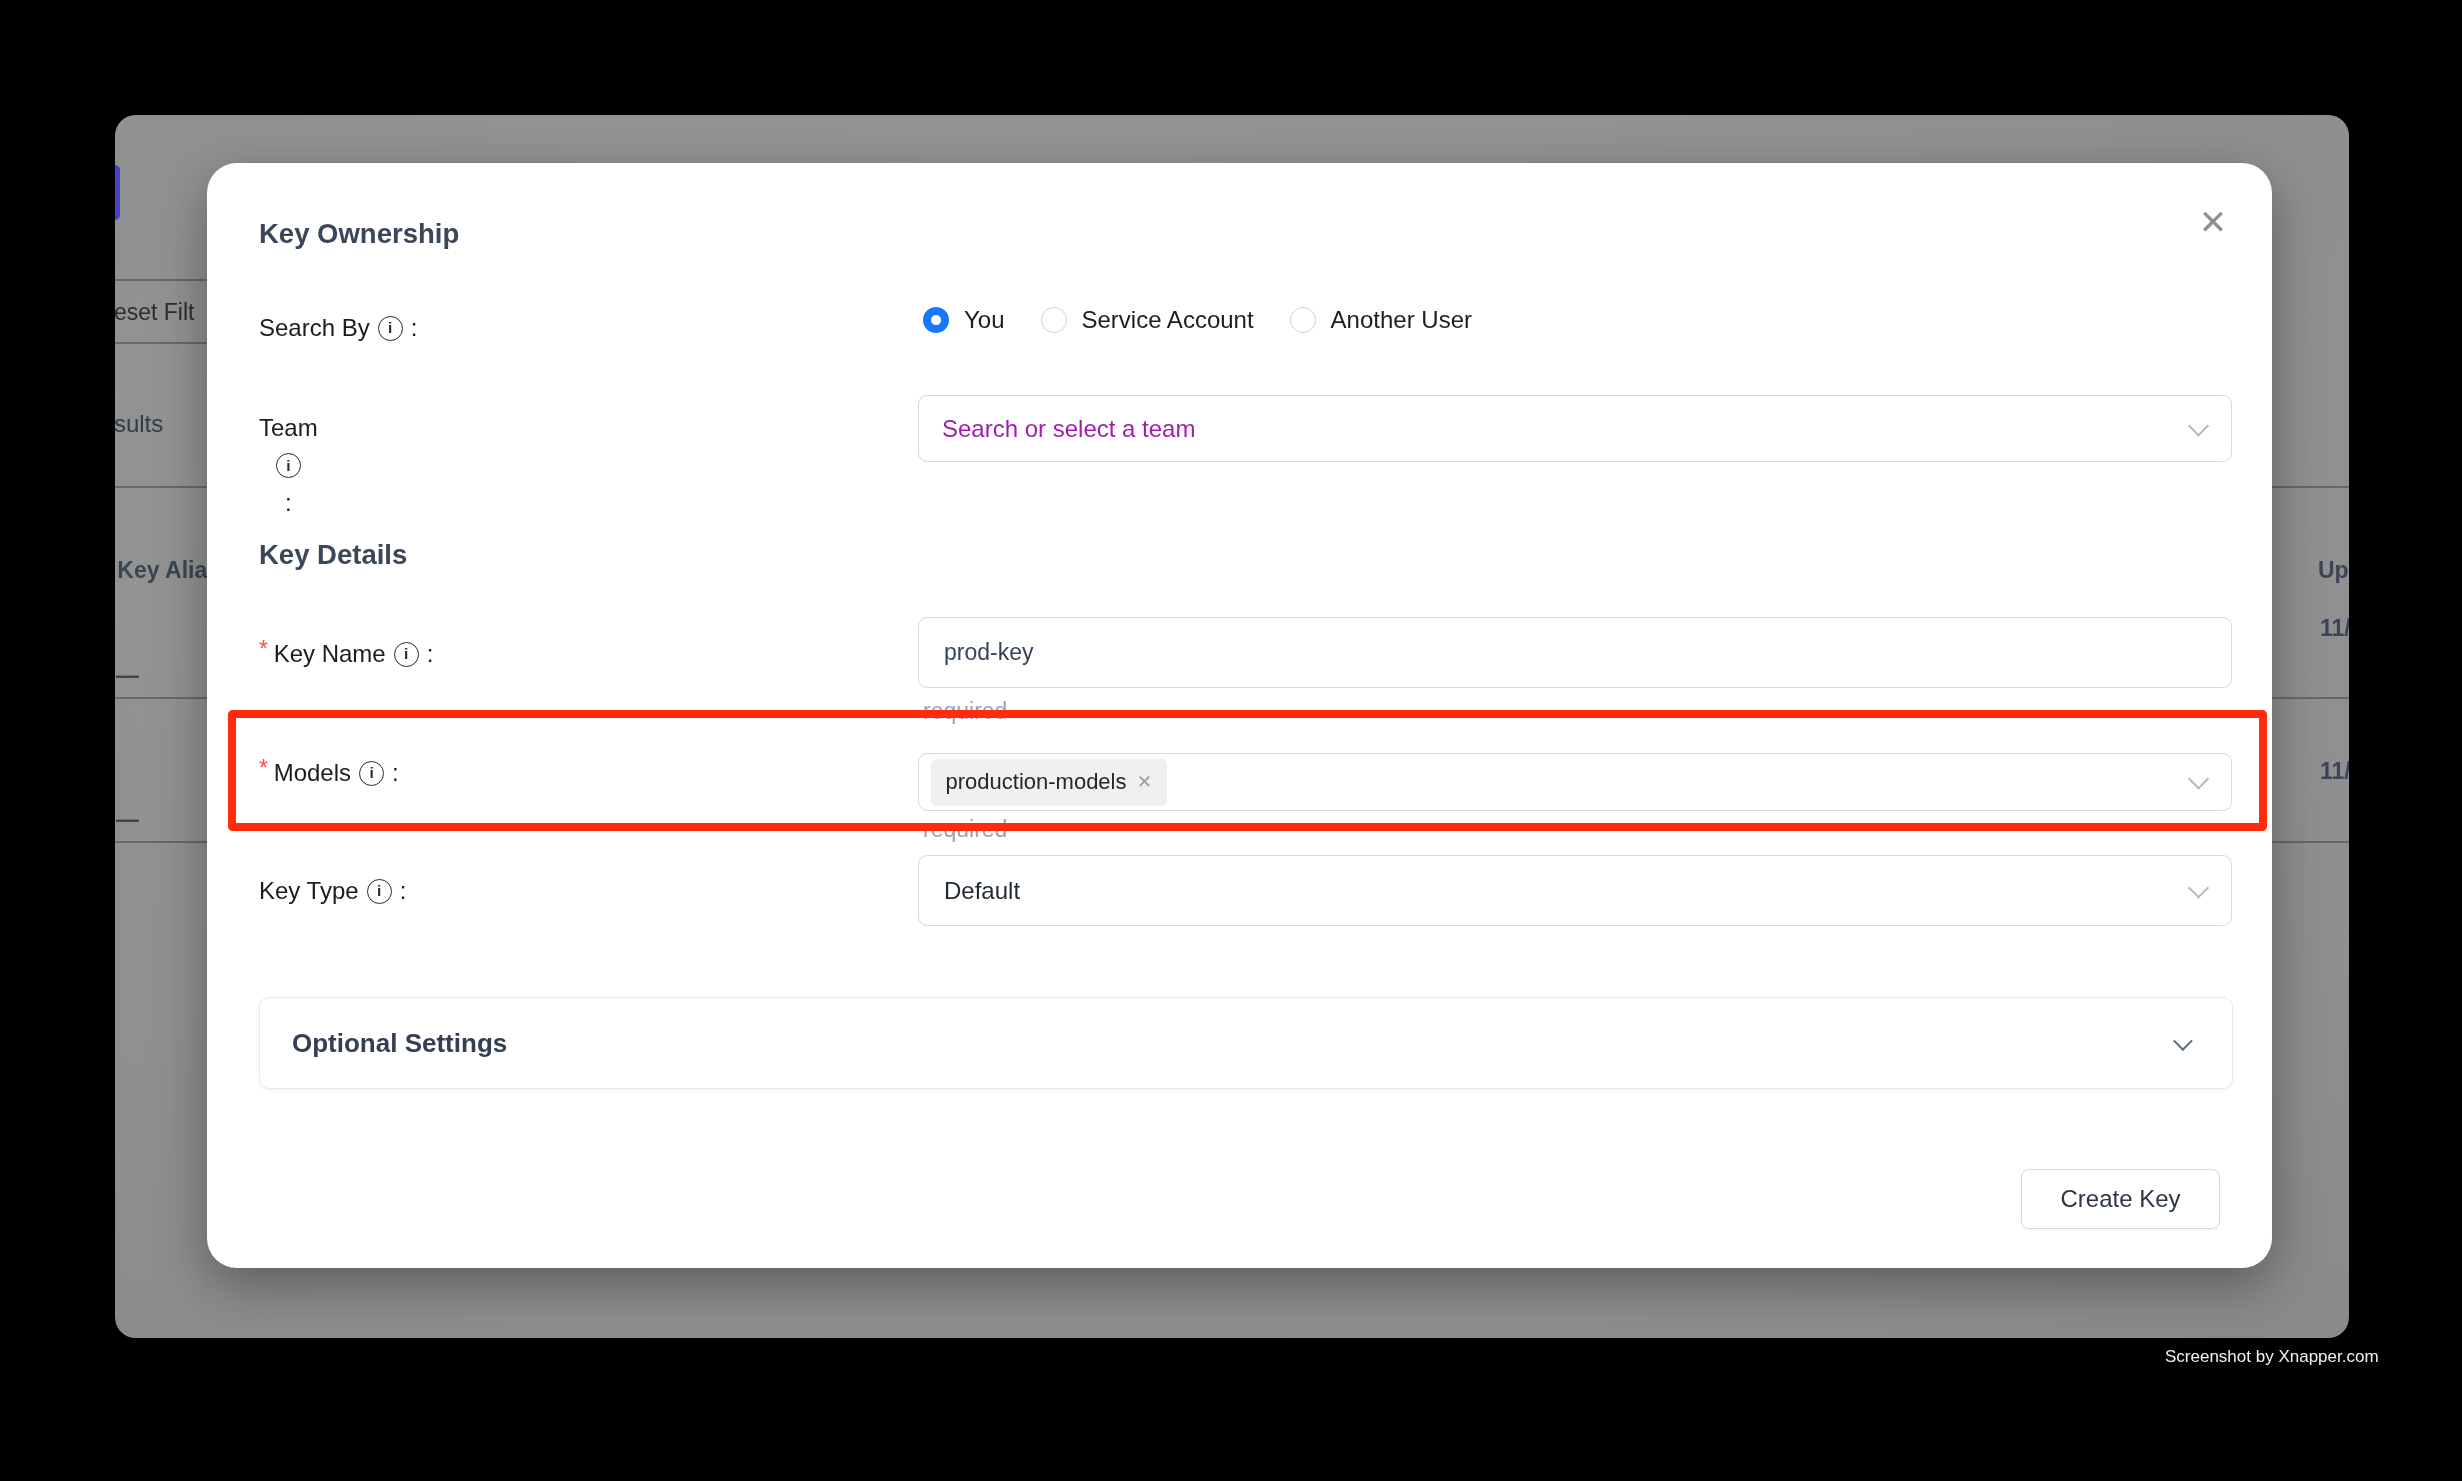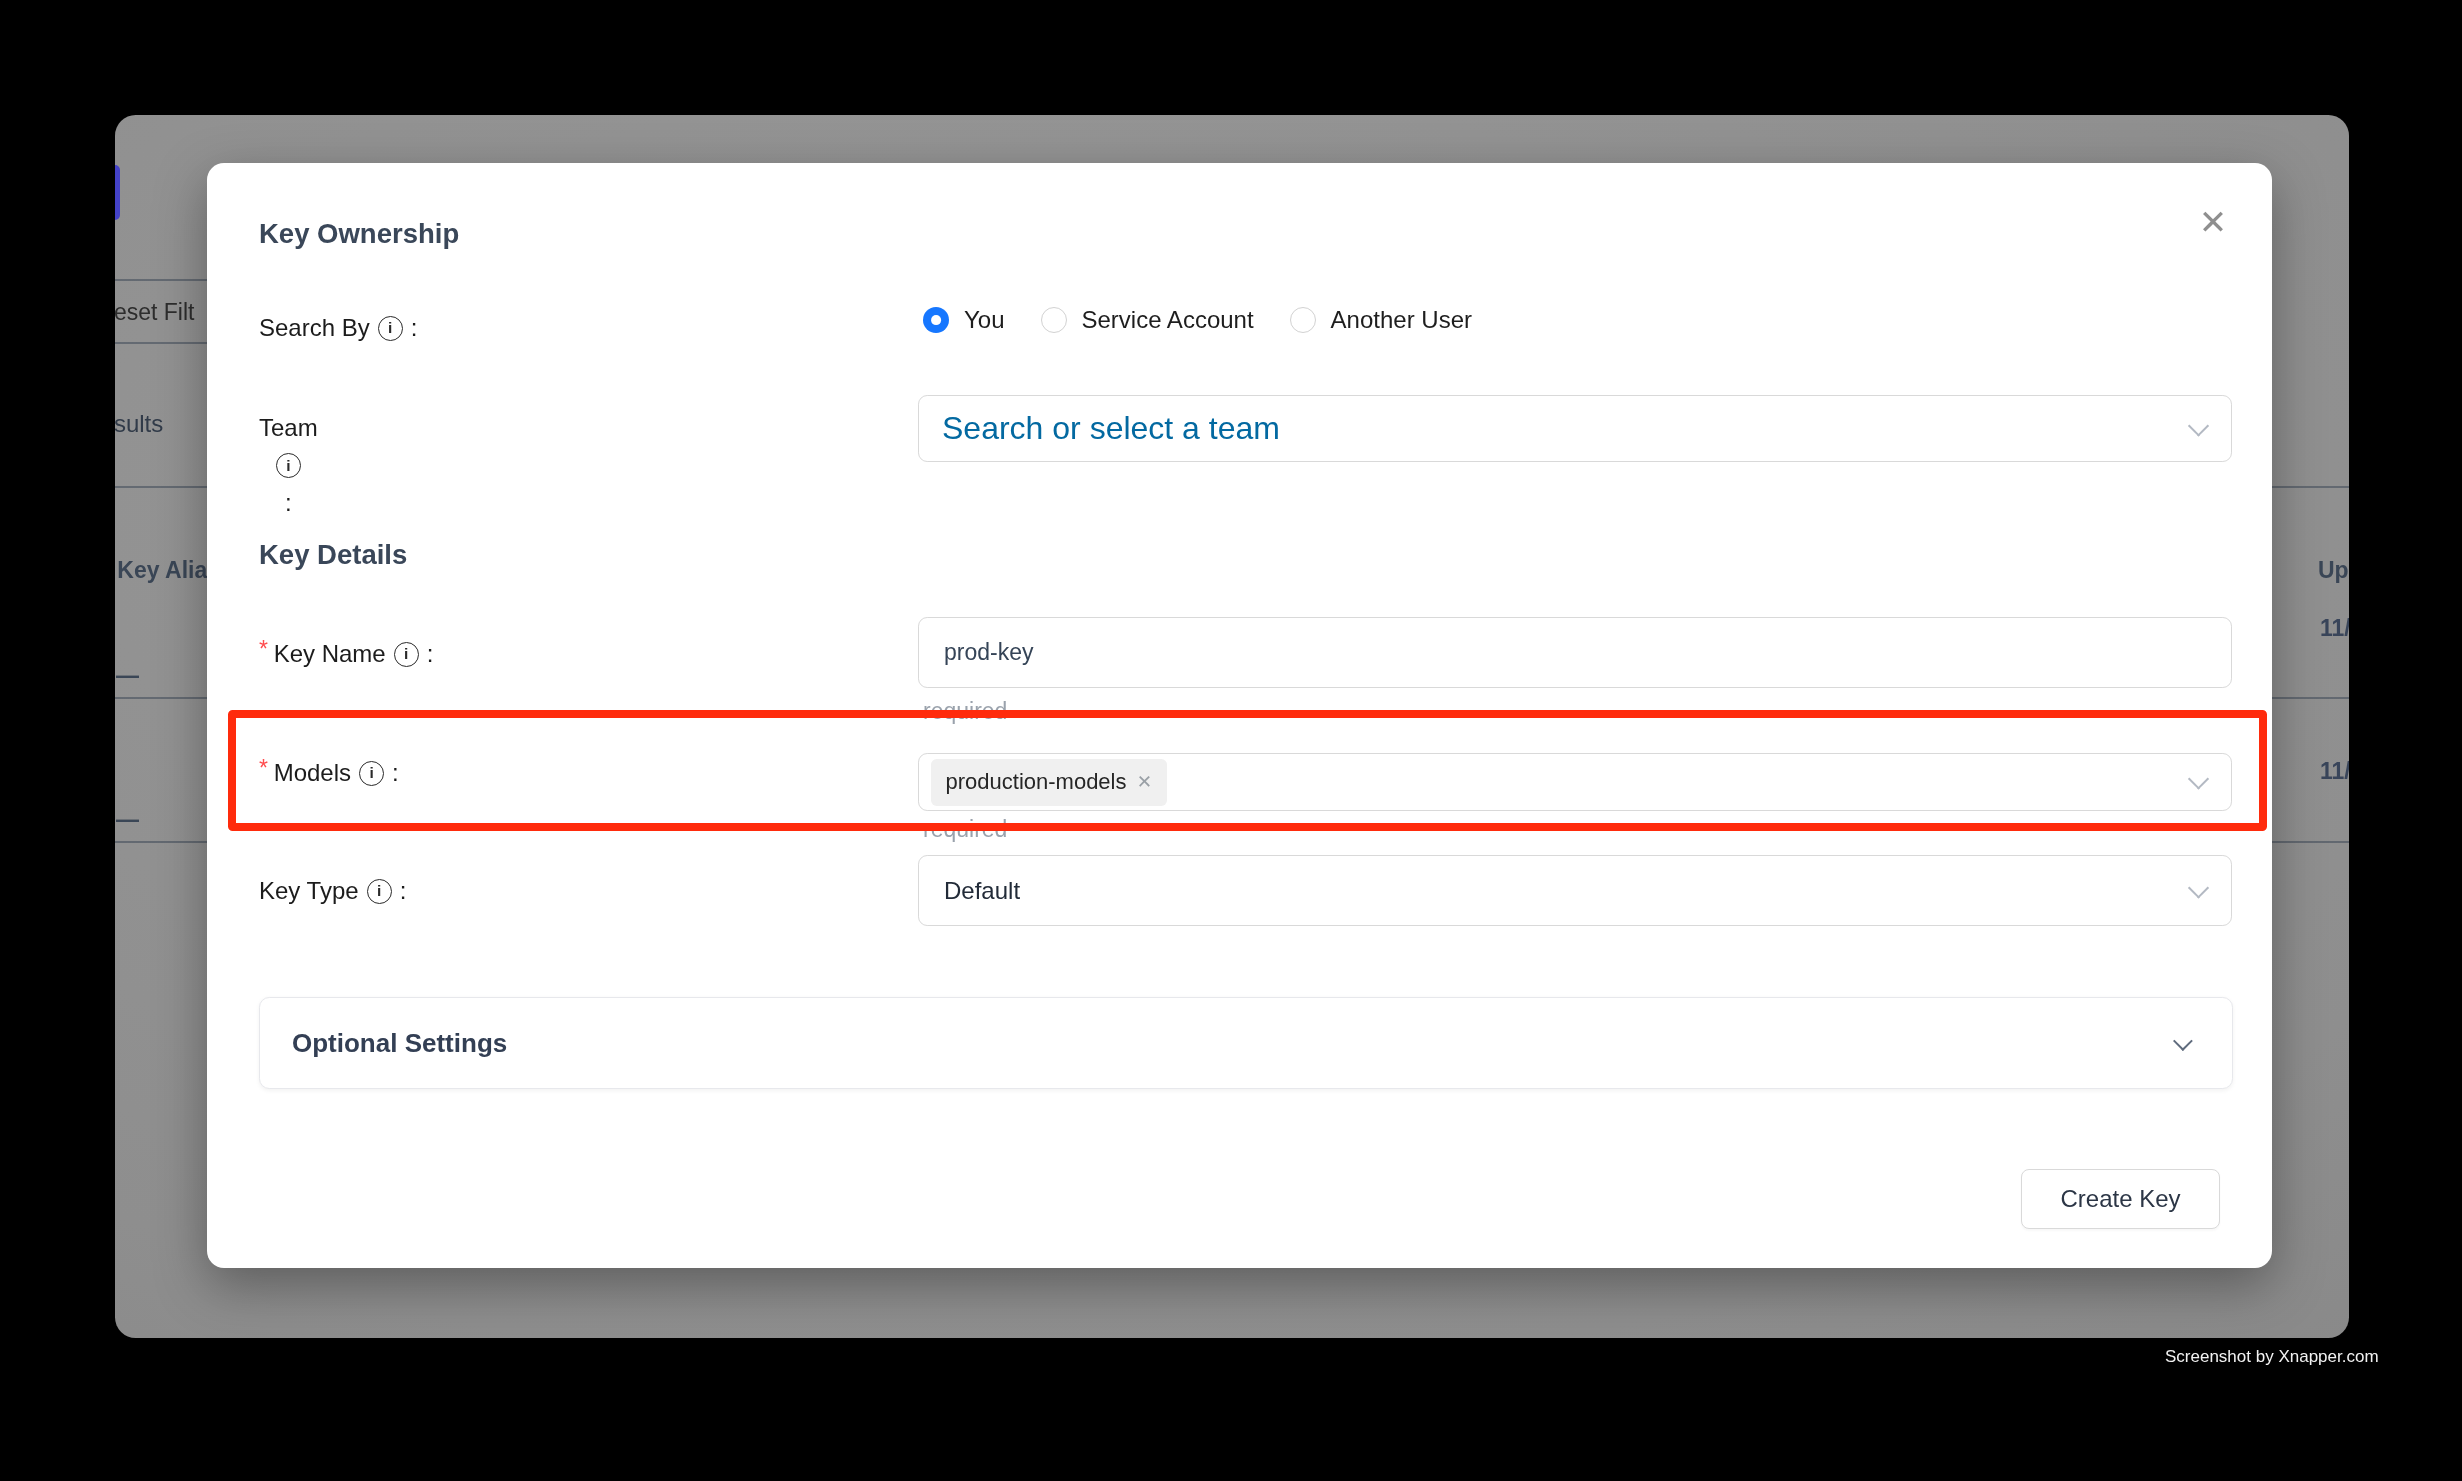--- a/index.html
+++ b/index.html
@@ -11,21 +11,21 @@
     border-radius:20.7px;overflow:hidden;
     background:radial-gradient(130% 130% at 42% 32%, #989898 0%, #8e8e8e 55%, #7f7f7f 100%);}
   .bd-line{position:absolute;height:1.7px;background:rgba(62,72,88,.55);}
   .bd-text{position:absolute;color:#313b49;font-size:23px;white-space:nowrap;line-height:30px;}
   .bd-bold{font-weight:700;color:#3a4656;margin-top:48px;}
   .blue-remnant{position:absolute;left:0;top:50px;width:5.2px;height:55px;
     border-radius:0 5.7px 5.7px 0;background:#4442c8;}
 
   
   .modal{position:absolute;left:207px;top:163px;width:2065px;height:1105px;background:#fff;
-    border-radius:17px;box-shadow:0 17px 52px rgba(0,0,0,.35);text-decoration:underline;}
+    border-radius:30px;box-shadow:0 17px 52px rgba(0,0,0,.35);text-decoration:underline;}
   .m-title{position:absolute;left:52px;top:55px;font-size:27.5px;font-weight:600;color:#3a4759;line-height:32px;}
   .m-h2{position:absolute;left:52px;top:376px;font-size:27.5px;font-weight:600;color:#3a4759;line-height:32px;}
   .close-btn{position:absolute;left:1980px;top:33px;width:52px;height:52px;display:flex;
     align-items:center;justify-content:center;font-size:34px;color:#8f8f8f;cursor:pointer;}
 
   .field-label{position:absolute;display:flex;align-items:center;gap:8px;height:34px;
     font-size:24px;color:#1c1c1c;line-height:34px;}
   .req-star{color:#ff4d4f;font-size:23px;position:relative;top:-4.6px;margin-right:-2.3px;}
   .info-icon{width:25px;height:25px;border:1.7px solid #2a2a2a;border-radius:50%;display:inline-flex;
     align-items:center;justify-content:center;font-size:15.5px;font-weight:600;color:#2a2a2a;
@@ -37,21 +37,21 @@
   .radio-opt{display:flex;align-items:center;gap:15px;cursor:pointer;}
   .radio{width:26px;height:26px;border-radius:50%;background:#fff;border:1.7px solid #d2d2d2;position:relative;}
   .radio.checked{background:#1677ff;border:none;}
   .radio.checked::after{content:"";position:absolute;left:50%;top:50%;width:9.8px;height:9.8px;
     border-radius:50%;background:#fff;transform:translate(-50%,-50%);}
   .radio-label{font-size:24px;color:#1e1e1e;}
 
   
   .ctrl{position:absolute;left:711px;width:1314px;background:#fff;border:1.7px solid #d9d9d9;
     border-radius:9.2px;display:flex;align-items:center;}
-  .placeholder{color:#0369a1;font-size:32px;padding-left:23px;}
+  .placeholder{color:#a21caf;font-size:24px;padding-left:23px;}
   .chev{position:absolute;right:25px;top:50%;width:15px;height:15px;border-right:2.3px solid #b3b9c3;
     border-bottom:2.3px solid #b3b9c3;transform:translateY(-70%) rotate(45deg);}
   .text-input{width:100%;height:100%;border:none;outline:none;background:transparent;
     padding-left:25px;font-size:23px;color:#354457;border-radius:9.2px;}
   .sel-value{font-size:24px;color:#222b38;padding-left:25px;}
   .req-hint{position:absolute;left:716px;font-size:23px;color:#9aa2ac;line-height:27.5px;z-index:1;}
 
   .tag-pill{margin-left:11.5px;height:47px;background:#f0f0f0;border-radius:5.7px;display:flex;
     align-items:center;gap:10.3px;padding:0 15px;}
   .tag-text{font-size:22px;color:#262626;}

